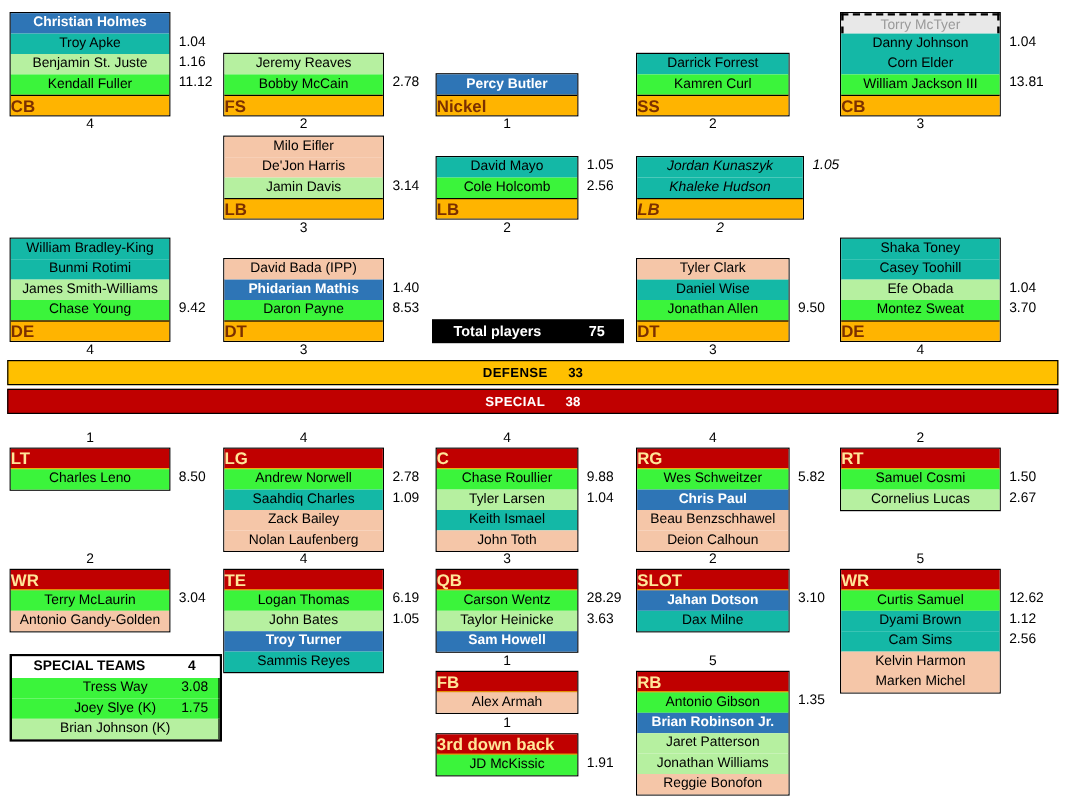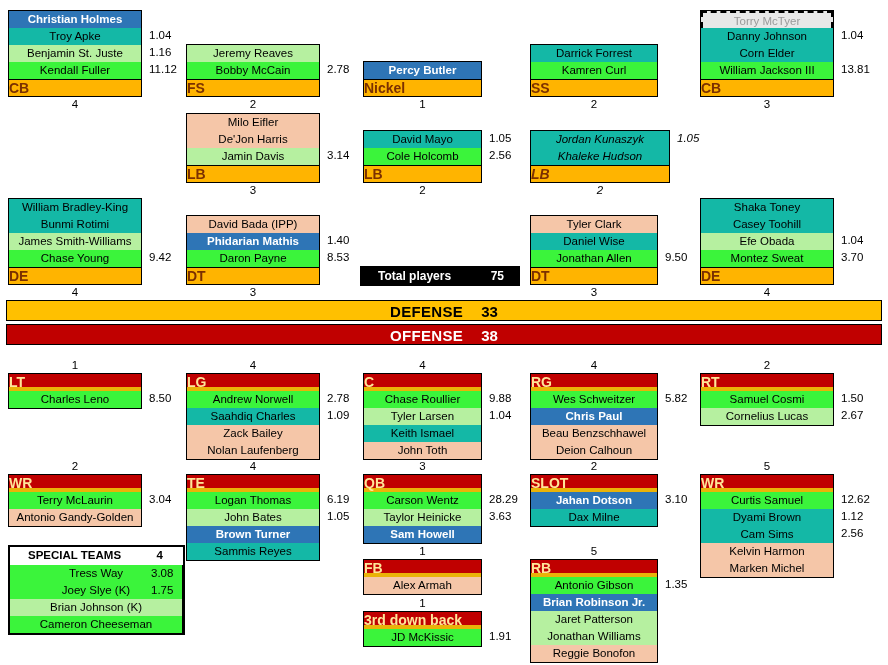--- a/index.html
+++ b/index.html
@@ -33,21 +33,21 @@
   .t-lgreen  { background: #B6F0A0; color: #000000; }
   .t-cream   { background: #14b8a6; color: #000000; }
   .t-salmon  { background: #F5C6A8; color: #000000; }
   .t-gray    { background: #E8E8E8; color: #9a9a9a; }
 
   .pos-head {
     height: 17px; line-height: 16px; text-align: left;
     font-weight: bold; font-size: 14px;
   }
   .pos-def { background: #FFB400; color: #7B3000; border-top: 1px solid #000; }
-  .pos-off { background: #C00000; color: #FFE699; border-bottom: 4px solid #eab308; }
+  .pos-off { background: #C00000; color: #FFE699; border-bottom: 1px solid #eab308; }
 
   .count {
     height: 15px; line-height: 15px; text-align: center;
     font-size: 11.5px; color: #000;
   }
 
   
   .vals { position: absolute; top: 0; left: 100%; }
   .val {
     height: 17px; line-height: 16px;
@@ -59,21 +59,21 @@
 
   
   .cut {
     border: 2px dashed #000000;
     border-bottom: none;
   }
 
   
   .banner {
     position: absolute; left: 6px; width: 876px; height: 21px;
-    line-height: 21px; font-weight: bold; font-size: 15px;
+    line-height: 21px; font-weight: bold; font-size: 11px;
     text-align: center;
   }
   .banner .lbl { letter-spacing: 0.3px; }
   .banner .num { margin-left: 14px; }
   .banner-def { background: #FFC000; color: #000000; top: 300px; border: 1px solid #000; }
   .banner-off { background: #C00000; color: #ffffff; top: 324px; border: 1px solid #000; }
 
   
   .total {
     position: absolute; left: 360px; top: 266px; width: 160px; height: 20px;
@@ -298,21 +298,21 @@
   <div class="total">
     <span class="t-lbl">Total players</span>
     <span class="t-num">75</span>
   </div>
 
   <div class="banner banner-def">
     <span class="lbl">DEFENSE</span>
     <span class="num">33</span>
   </div>
   <div class="banner banner-off">
-    <span class="lbl">OFFENSE</span>
+    <span class="lbl">SPECIAL</span>
     <span class="num">38</span>
   </div>
 
   <div id="offense-layer">
       <div class="grp" style="left: 8px; top: 358px; width: 134px;">
         <div class="count">1</div>
         <div style="position: relative;">
           <div class="box">
             <div class="pos-head pos-off">LT</div>
             <div class="row t-green">Charles Leno</div>
@@ -410,21 +410,21 @@
           </div>
         </div>
       </div>
       <div class="grp" style="left: 186px; top: 459px; width: 134px;">
         <div class="count">4</div>
         <div style="position: relative;">
           <div class="box">
             <div class="pos-head pos-off">TE</div>
             <div class="row t-green">Logan Thomas</div>
             <div class="row t-lgreen">John Bates</div>
-            <div class="row t-blue">Brown Turner</div>
+            <div class="row t-blue">Troy Turner</div>
             <div class="row t-cream">Sammis Reyes</div>
           </div>
           <div class="vals">
             <div class="val"></div>
             <div class="val">6.19</div>
             <div class="val">1.05</div>
             <div class="val"></div>
             <div class="val"></div>
           </div>
         </div>
@@ -533,21 +533,20 @@
 
   <div class="st">
     <div class="st-head">
       <span class="st-lbl">SPECIAL TEAMS</span>
       <span class="st-num">4</span>
     </div>
     <div class="box" id="st-box">
         <div class="row t-green">Tress Way</div>
         <div class="row t-green">Joey Slye (K)</div>
         <div class="row t-lgreen">Brian Johnson (K)</div>
-        <div class="row t-green">Cameron Cheeseman</div>
       </div>
     <div class="vals" id="st-vals">
         <div class="val">3.08</div>
         <div class="val">1.75</div>
         <div class="val"></div>
         <div class="val"></div>
       </div>
   </div>
 
 </div>

